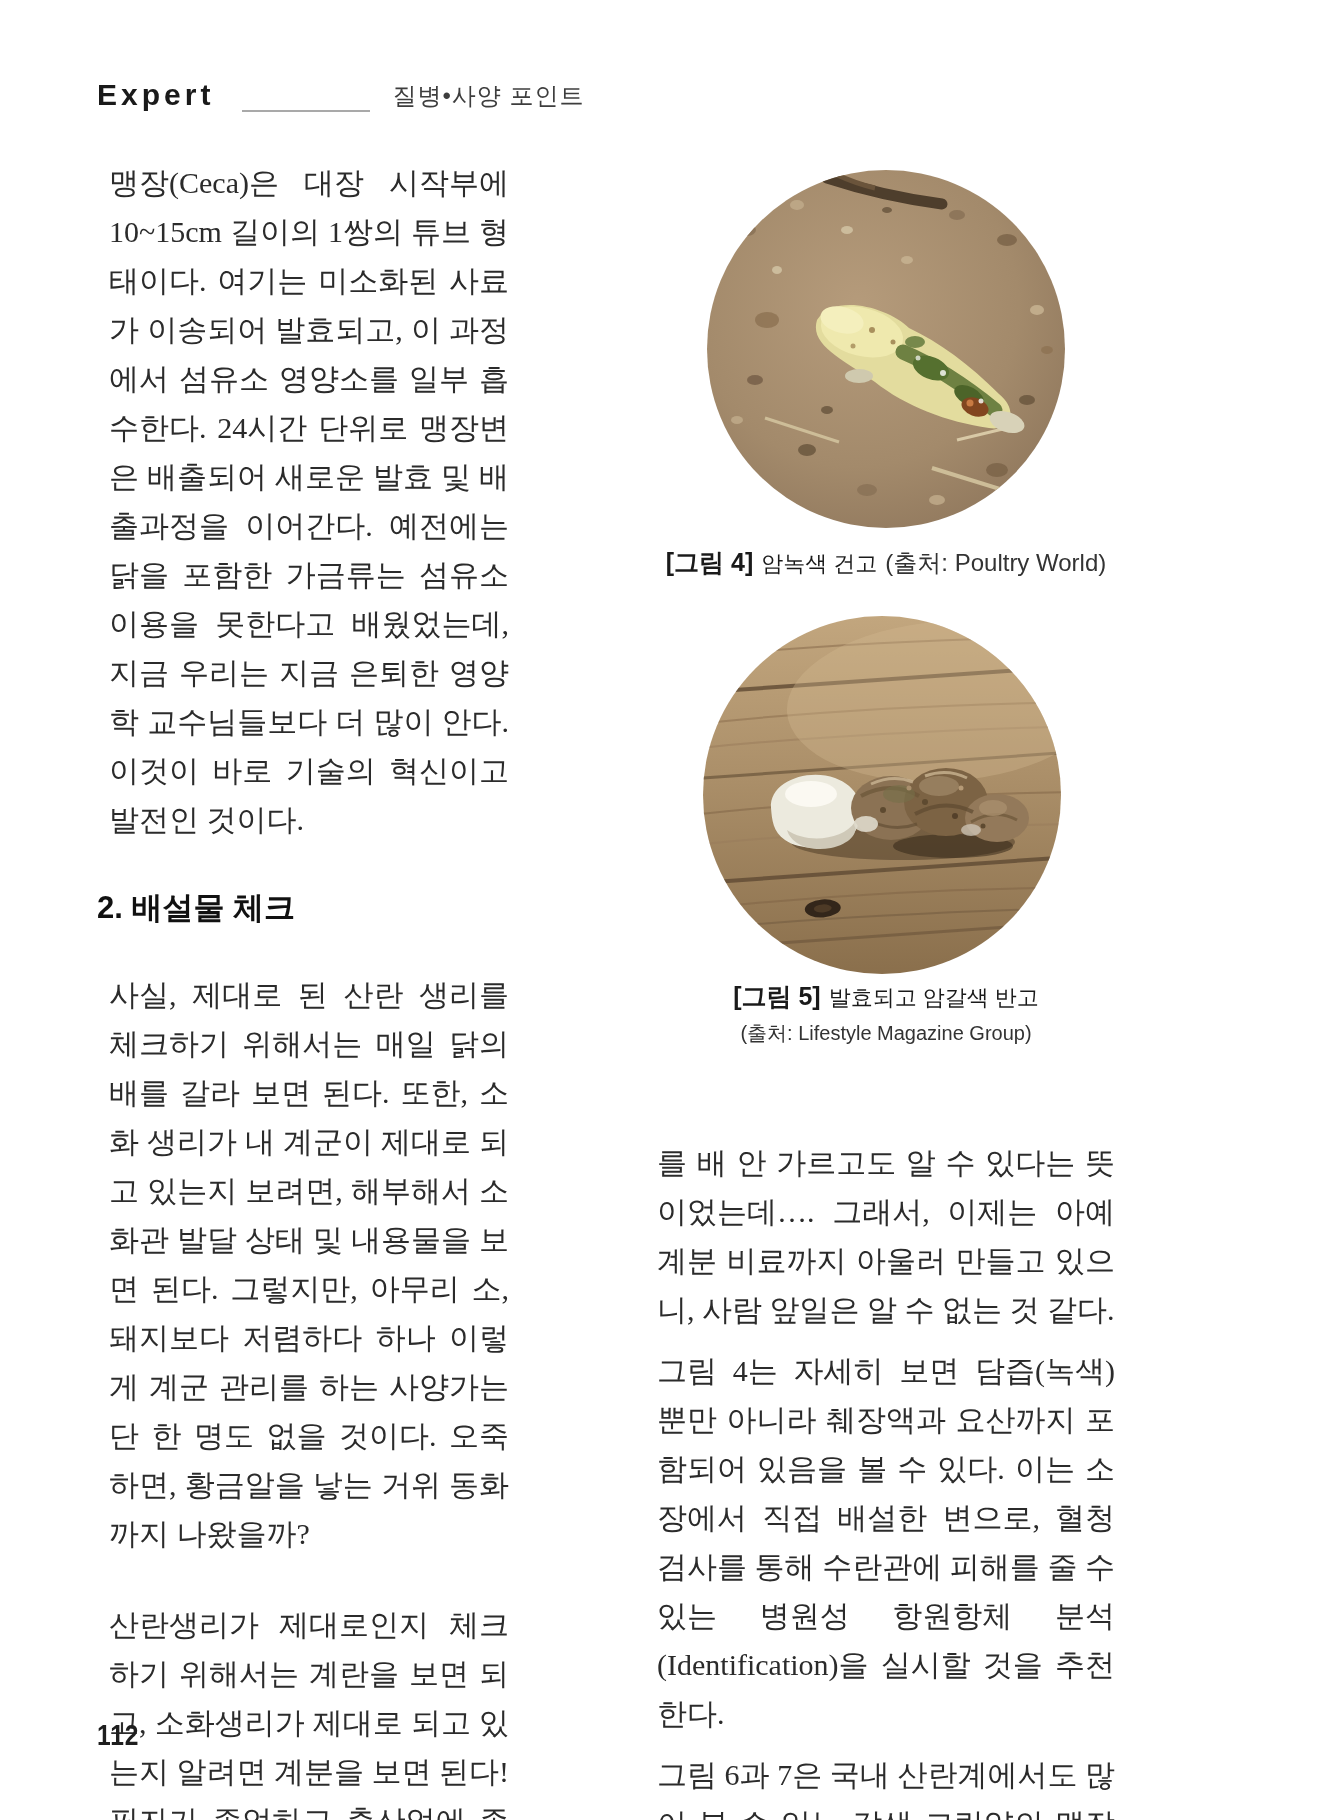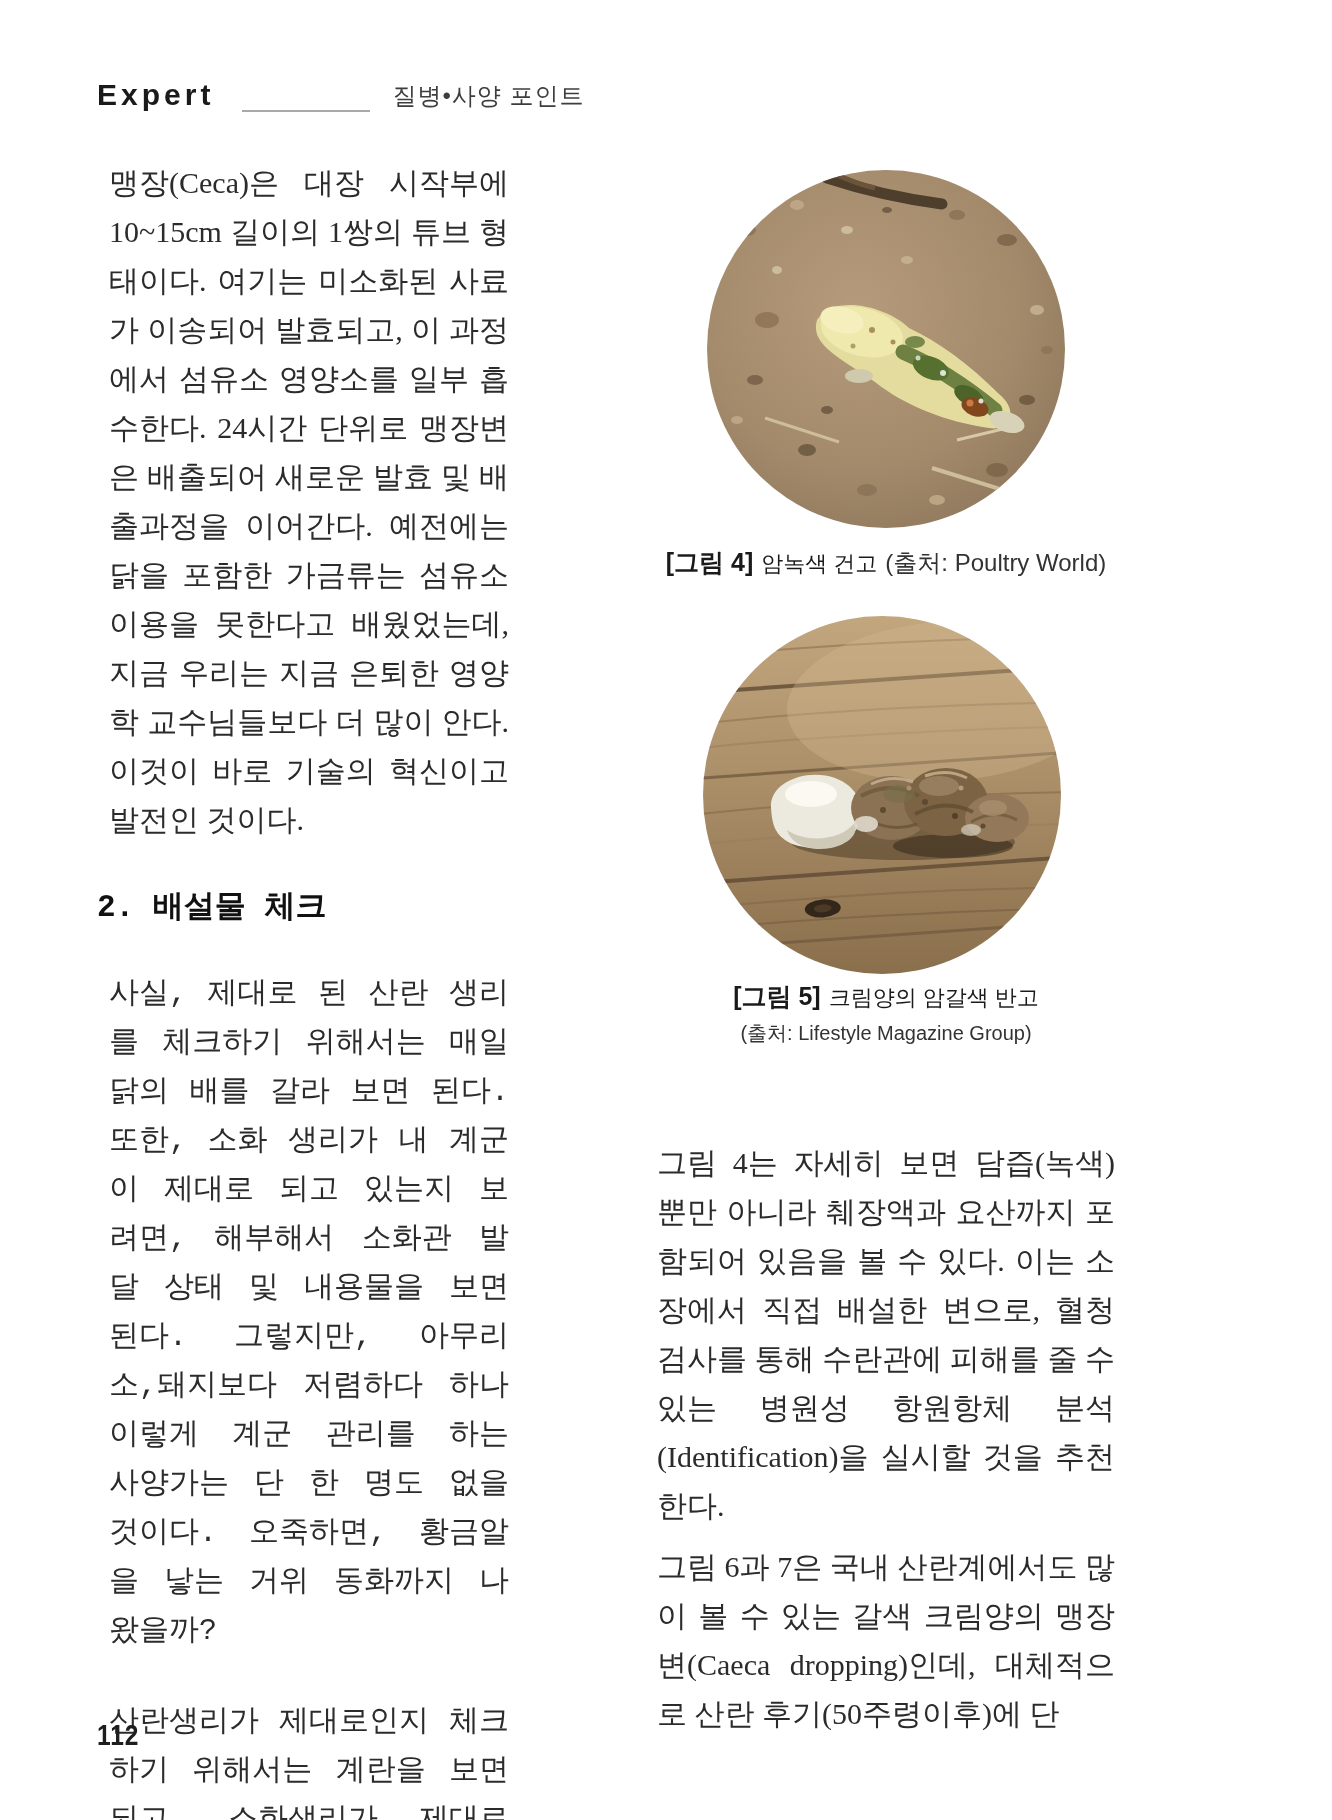--- a/index.html
+++ b/index.html
@@ -23,21 +23,21 @@
   .hdr-section{
     font-family:"Liberation Sans","DejaVu Sans",sans-serif;
     font-size:24px;color:#3d3d3d;letter-spacing:1px;
   }
 
   
   .col{position:absolute;text-align:justify;font-size:30px;line-height:49px;}
   .col p{margin:12px;}
   .col-left{left:97px;top:146px;width:424px;}
   .col-right{left:645px;top:1126px;width:482px;}
-  .col-left p + p{margin-top:42px;font-family:Liberation Mono, monospace;}
+  .col-left p + p{margin-top:42px;}
   .sec-heading{
     font-family:"Liberation Sans","DejaVu Sans",sans-serif;
     font-weight:bold;font-size:31px;color:#111;
     margin:44px 0 40px 0 !important;line-height:40px;text-align:left;
   }
 
   
   .fig{position:absolute;}
   .fig-circle{
     border-radius:50%;overflow:hidden;width:358px;height:358px;
@@ -214,24 +214,25 @@
       <circle cx="258" cy="172" r="2.5" fill="#b59a76"></circle>
 
       <path d="M168 168 Q190 158 210 166" stroke="#c9b492" stroke-width="3" fill="none" opacity="0.8"></path>
       <path d="M222 160 Q244 152 264 162" stroke="#c9b492" stroke-width="3" fill="none" opacity="0.8"></path>
 
       <ellipse cx="163" cy="208" rx="12" ry="8" fill="#ded9cb" opacity="0.9"></ellipse>
       <ellipse cx="268" cy="214" rx="10" ry="6" fill="#d6cfc0" opacity="0.7"></ellipse>
     </svg>
   </div>
   <div class="cap cap2">
-    <span class="cap-label">[그림 5]</span><span class="cap-title">크림양의 암갈색 반고</span>
+    <span class="cap-label">[그림 5]</span><span class="cap-title">발효되고 암갈색 반고</span>
     <span class="cap-src-line">(출처: Lifestyle Magazine Group)</span>
   </div>
 
   <div class="col col-right">
+    <p>를 배 안 가르고도 알 수 있다는 뜻이었는데…. 그래서, 이제는 아예 계분 비료까지 아울러 만들고 있으니, 사람 앞일은 알 수 없는 것 같다.</p>
     <p>그림 4는 자세히 보면 담즙(녹색) 뿐만 아니라 췌장액과 요산까지 포함되어 있음을 볼 수 있다. 이는 소장에서 직접 배설한 변으로, 혈청 검사를 통해 수란관에 피해를 줄 수 있는 병원성 항원항체 분석(Identification)을 실시할 것을 추천한다.</p>
     <p>그림 6과 7은 국내 산란계에서도 많이 볼 수 있는 갈색 크림양의 맹장변(Caeca dropping)인데, 대체적으로 산란 후기(50주령이후)에 단</p>
   </div>
 
   <div class="page-num">112</div>
 
 </div>
 
 </body></html>

